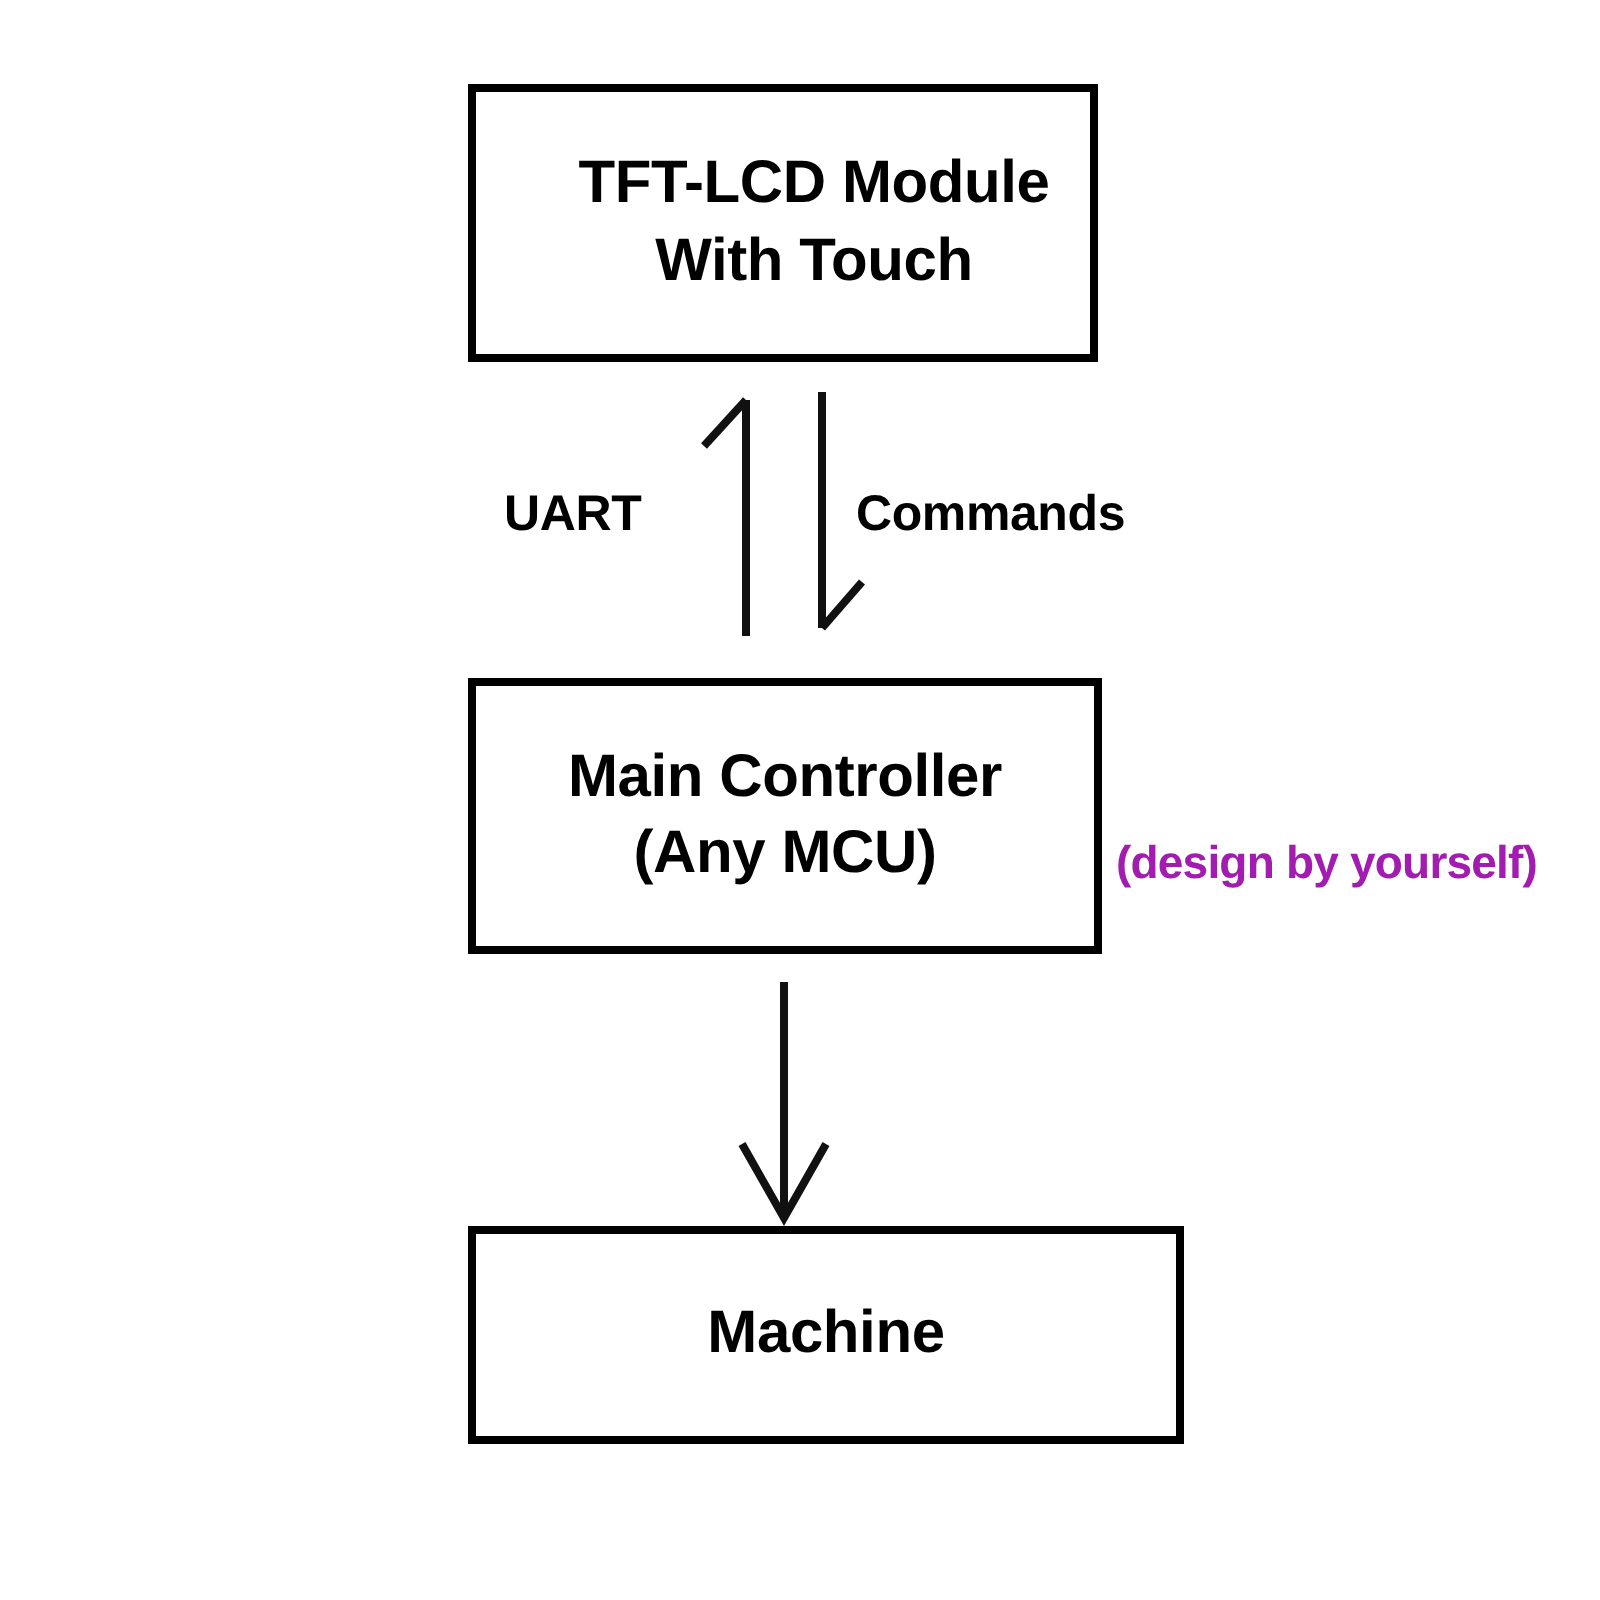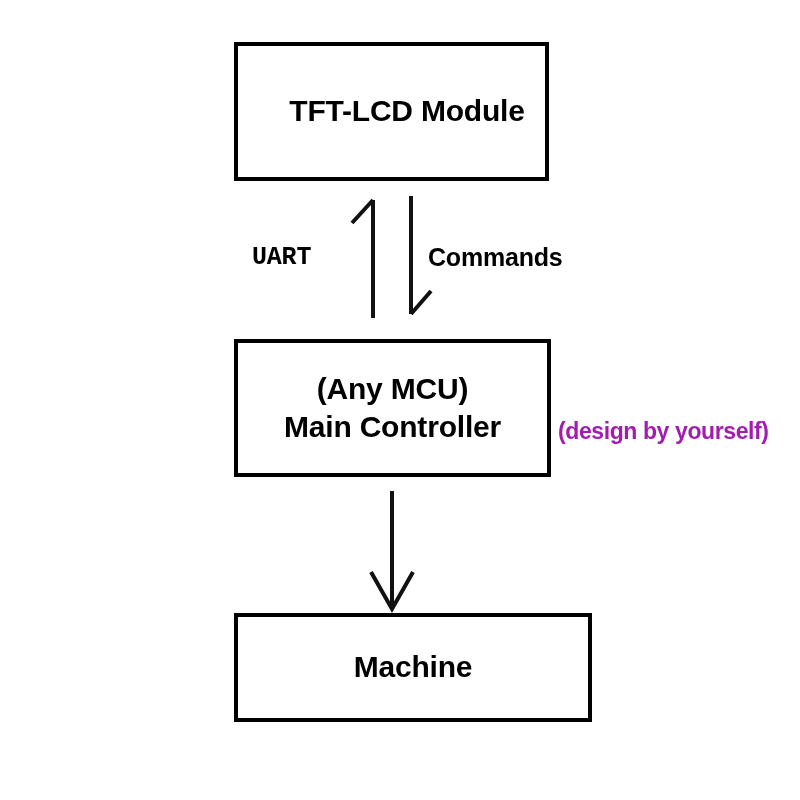--- a/index.html
+++ b/index.html
@@ -77,21 +77,21 @@
 
   
   .edge-label {
     position: absolute;
     font-size: 25px;
     font-weight: bold;
     color: #000000;
     white-space: nowrap;
     letter-spacing: -0.2px;
   }
-  #label-uart     { left: 252px; top: 243px; font-family: Liberation Mono, monospace; }
+  #label-uart     { left: 252px; top: 243px; }
   #label-commands { left: 428px; top: 243px; }
 
   
   #edges {
     position: absolute;
     left: 0;
     top: 0;
     width: 800px;
     height: 800px;
     pointer-events: none;
@@ -104,25 +104,26 @@
     stroke-linejoin: miter;
   }
 </style>
 </head>
 <body>
 
 <div id="canvas">
 
   <div class="node" id="node-lcd">
     <span class="line">TFT-LCD Module</span>
+    <span class="line">With Touch</span>
   </div>
 
   <div class="node" id="node-mcu">
+    <span class="line">Main Controller</span>
     <span class="line">(Any MCU)</span>
-    <span class="line">Main Controller</span>
   </div>
 
   <div class="node" id="node-machine">
     <span class="line">Machine</span>
   </div>
 
   <div id="note-design">(design by yourself)</div>
 
   <div class="edge-label" id="label-uart">UART</div>
 

